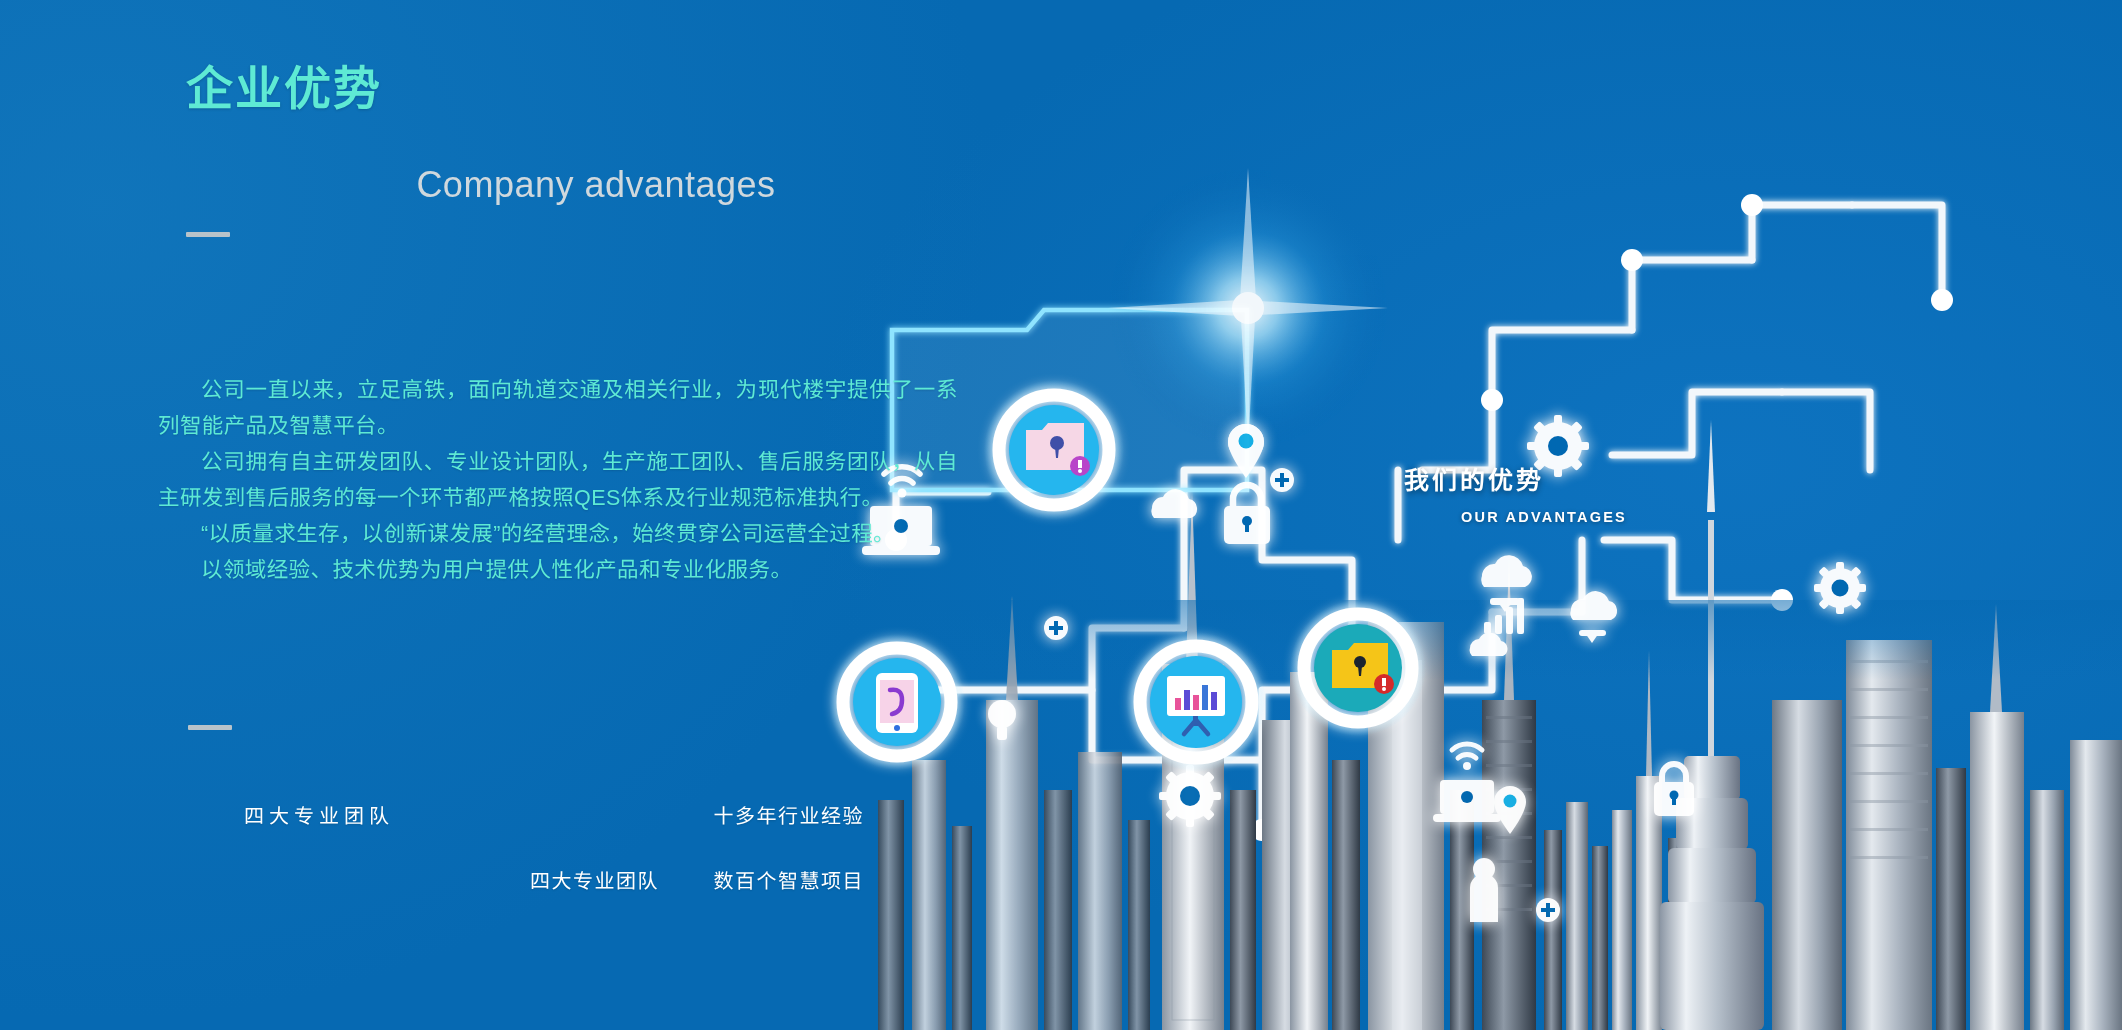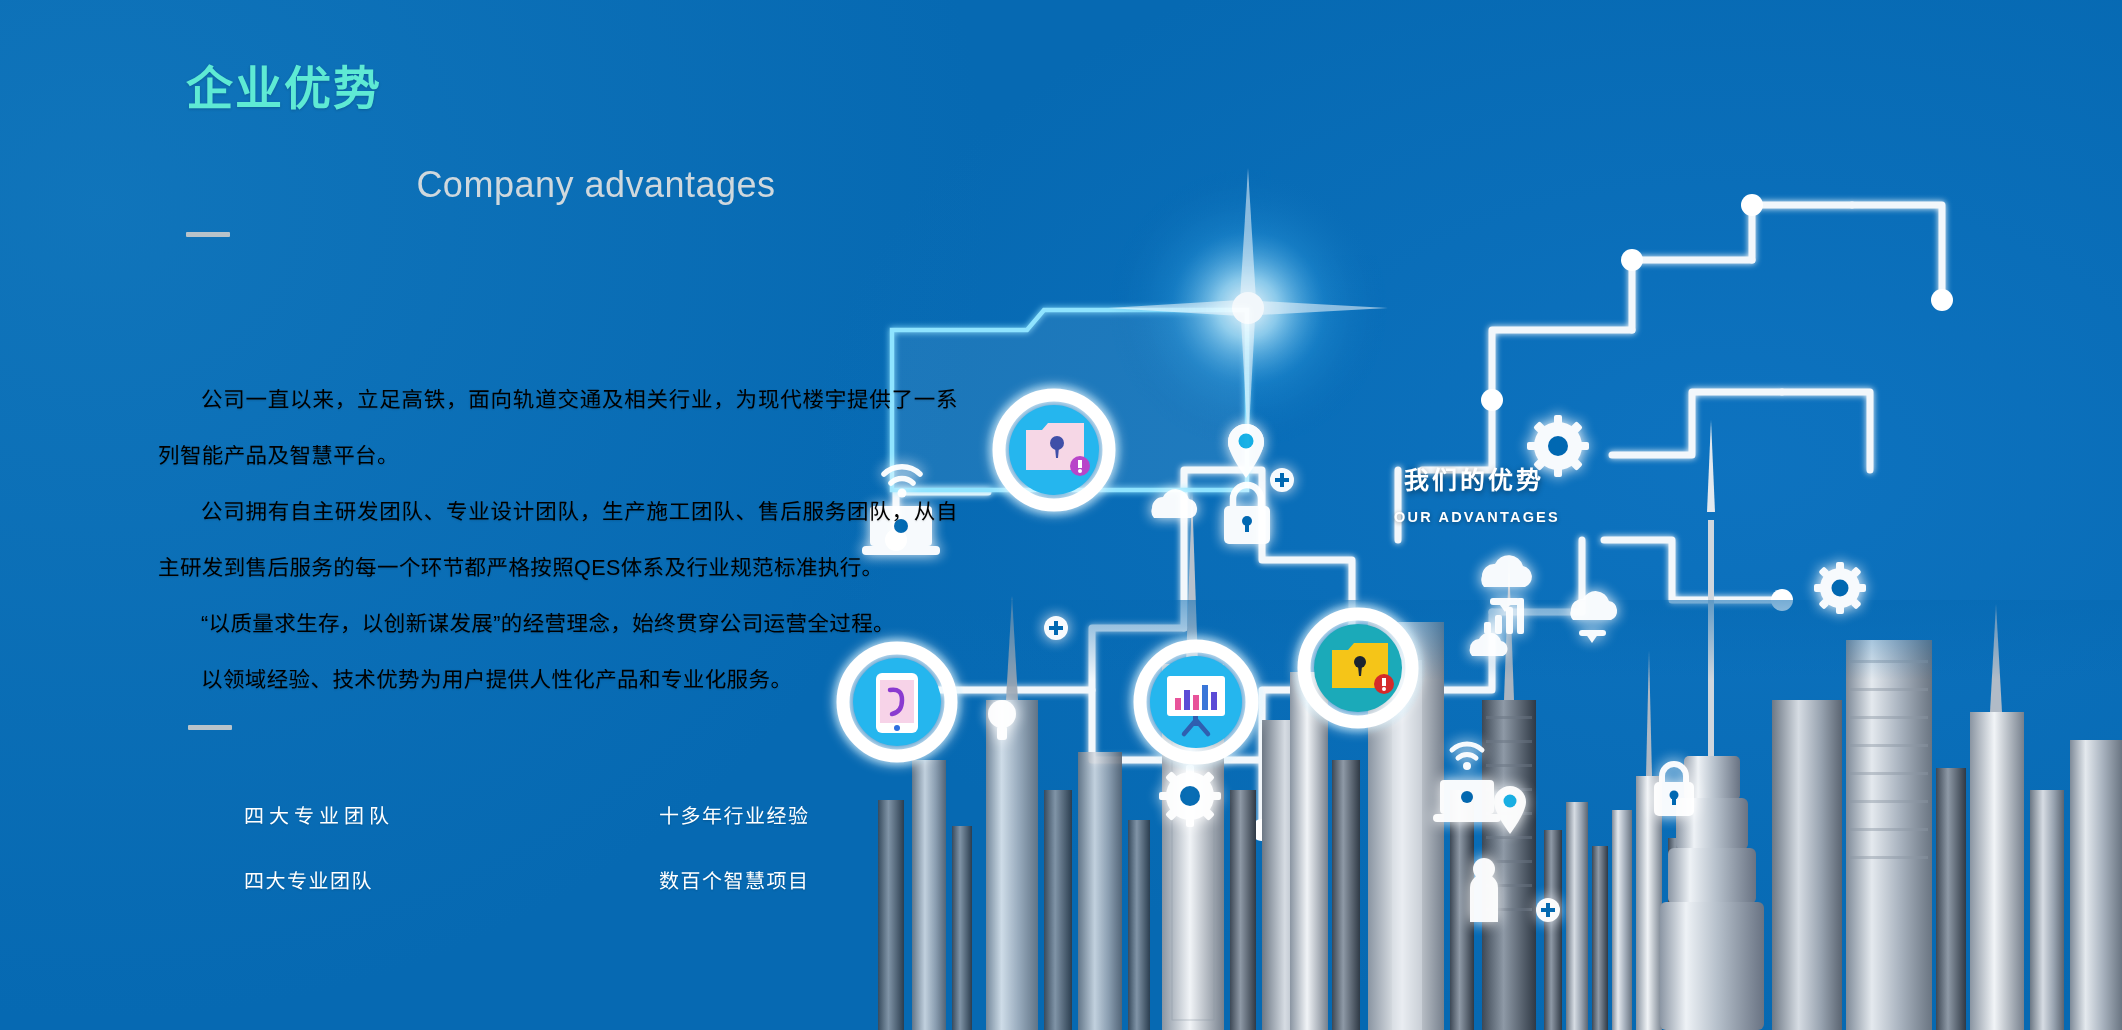--- a/index.html
+++ b/index.html
@@ -60,22 +60,22 @@
   }
 
   
   .body-block {
     position:absolute;
     left:158px; top:372px;
     width:800px;
   }
   .para {
     font-size:21.5px;
-    line-height:56px;
-    color:#000000;
+    line-height:36px;
+    color:#5eead4;
     text-indent:2em;
     letter-spacing:.4px;
     text-align:justify;
     text-justify:inter-ideograph;
     font-weight:400;
     text-shadow:0 1px 2px rgba(0,0,0,.14);
   }
 
   .rule-2 {
     position:absolute;
@@ -94,21 +94,21 @@
     grid-template-columns:415px auto;
     row-gap:36px;
   }
   .stat-item {
     font-size:20px;
     color:#ffffff;
     letter-spacing:5px;
     white-space:nowrap;
     text-shadow:0 1px 2px rgba(0,0,0,.16);
   }
-  .stat-item.tight { letter-spacing:1.5px; }
+  .stat-item.tight { letter-spacing:1.5px;text-align:right; }
 
   
   .graphic {
     position:absolute;
     right:0; top:0;
     width:1330px; height:1030px;
     pointer-events:none;
   }
   .graphic svg { display:block; width:100%; height:100%; }
 
@@ -127,20 +127,21 @@
     text-shadow:0 2px 6px rgba(0,0,0,.45);
     padding-left:10px;
   }
   .card-en {
     margin-top:13px;
     font-size:14.5px;
     font-weight:700;
     color:#ffffff;
     letter-spacing:2.2px;
     text-shadow:0 1px 4px rgba(0,0,0,.4);
+    text-align:center;
   }
 </style>
 </head>
 <body>
 
 <div class="page">
 
   <div class="bg-tint-left"></div>
   <div class="bg-tint-right"></div>
 

